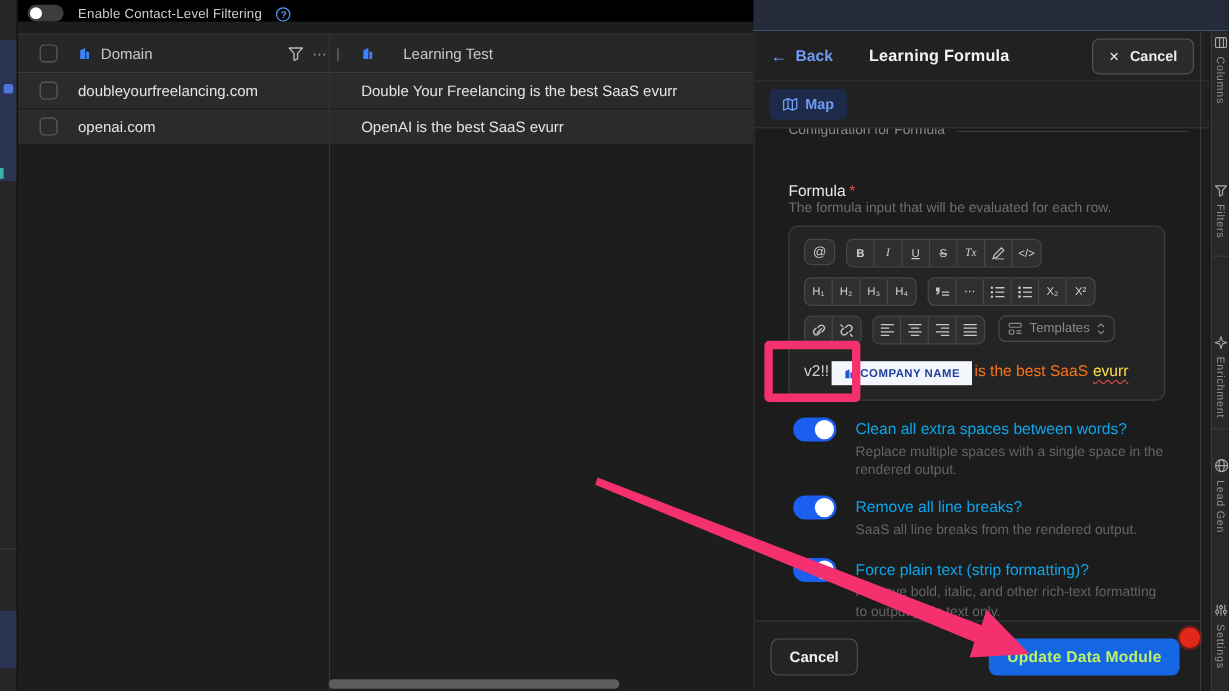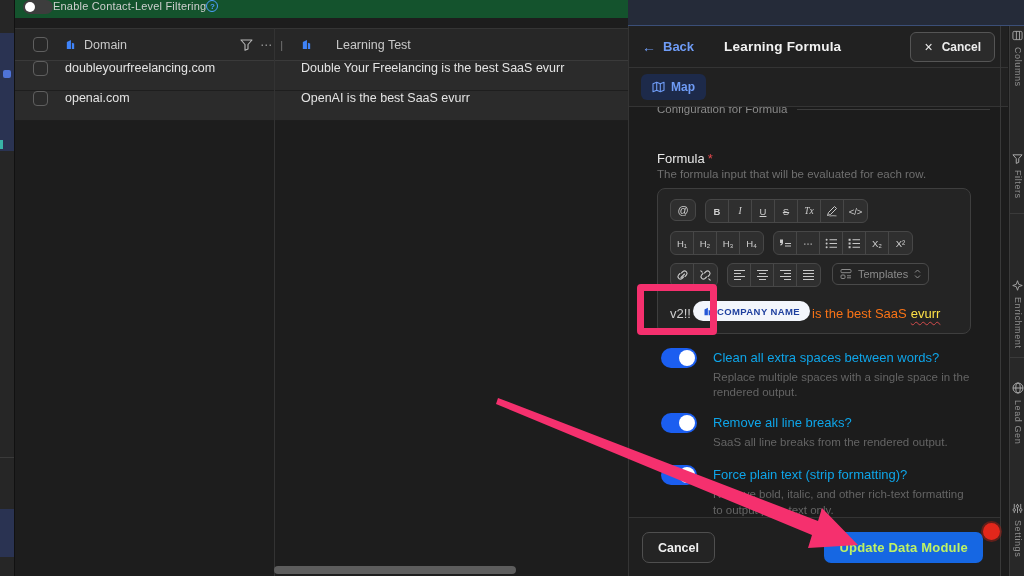--- a/index.html
+++ b/index.html
@@ -11,28 +11,28 @@
   
   #left-strip{left:0;top:0;width:14px;height:576px;background:#262626}
   #left-strip .navy1{position:absolute;left:0;top:33px;width:14px;height:118px;background:#2a3352}
   #left-strip .navy2{position:absolute;left:0;top:509px;width:14px;height:48px;background:#2a3352}
   #left-strip .glyph{position:absolute;left:3px;top:70px;width:8px;height:8px;border-radius:2px;background:#4f74d9}
   #left-strip .teal{position:absolute;left:0;top:140px;width:3px;height:9px;background:#39b3a6}
   #left-strip .div{position:absolute;left:0;top:457px;width:14px;height:1px;background:#3a3a3a}
 
   
   #table-area{left:14px;top:0;width:614px;height:576px;background:#1d1d1d;border-left:1px solid #111;overflow:hidden}
-  #filter-bar{display:flex;align-items:flex-start;height:18px;padding-left:8px;gap:0;background:#14532d}
+  #filter-bar{display:flex;align-items:flex-end;height:18px;padding-left:8px;gap:12px;background:#000000}
   .tgl-off{width:30px;height:14px;border-radius:8px;background:#3d3d3d;position:relative;flex:0 0 auto}
   .tgl-off::after{content:"";position:absolute;left:2px;top:2px;width:10px;height:10px;border-radius:50%;background:#fff}
   #filter-bar .lbl{font-size:11px;color:#cfcfcf;letter-spacing:.2px}
   .q-icon{width:12px;height:12px;border:1px solid #4d9fff;border-radius:50%;color:#4d9fff;font-size:8px;font-weight:bold;display:inline-flex;align-items:center;justify-content:center}
 
   .t-header{display:flex;align-items:center;height:33px;margin-top:10px;background:#272727;border-top:1px solid #353535;border-bottom:1px solid #3a3a3a;color:#c9c9c9;font-size:12.5px}
-  .t-row{display:flex;align-items:flex-start;height:30px;background:#2b2b2b;border-bottom:1px solid #1e1e1e;color:#e4e4e4;font-size:12.5px}
+  .t-row{display:flex;align-items:center;height:30px;background:#2b2b2b;border-bottom:1px solid #1e1e1e;color:#e4e4e4;font-size:12.5px}
   .col-check{width:50px;display:flex;justify-content:center;flex:0 0 auto}
   .col-domain{width:224px;display:flex;align-items:center;gap:8px;flex:0 0 auto;overflow:hidden}
   .col-learn{flex:1;display:flex;align-items:center;gap:24px;padding-left:12px;overflow:hidden;white-space:nowrap}
   .cb{width:15px;height:15px;border:1.4px solid #5f5f5f;border-radius:4px;background:transparent}
   .hdr-tools{margin-left:auto;display:flex;align-items:center;gap:7px;padding-right:6px;color:#9a9a9a}
   .kebab{font-size:12px;letter-spacing:1px}
   .handle{color:#777;font-size:11px}
   #col-divider{left:274px;top:28px;bottom:0;width:1px;background:#333}
   #h-scrollbar{left:274px;top:566px;width:242px;height:8px;border-radius:4px;background:#5d5d5d}
 
@@ -68,22 +68,22 @@
   .tb-row{display:flex;gap:9px;margin-bottom:8px}
   .tb-group{display:flex;border:1px solid #474747;border-radius:6px;background:#2f2f2f;overflow:hidden}
   .tb-btn{min-width:23px;height:22px;display:flex;align-items:center;justify-content:center;font-size:9.5px;color:#cfcfcf;border-right:1px solid #474747;padding:0 3px}
   .tb-btn:last-child{border-right:none}
   .tb-solo{border:1px solid #474747;border-radius:6px;background:#2f2f2f;width:26px;height:22px;display:flex;align-items:center;justify-content:center;font-size:11px;color:#cfcfcf}
   .b-bold{font-weight:bold}
   .b-italic{font-style:italic;font-family:"Liberation Serif",serif}
   .b-under{text-decoration:underline}
   .b-strike{text-decoration:line-through}
   #templates-dd{display:flex;align-items:center;gap:6px;height:22px;padding:0 7px;border:1px solid #4a4a4a;border-radius:6px;color:#8b8b8b;font-size:11px;margin-left:2px}
-  #editor-line{display:flex;align-items:flex-end;margin-top:14px;font-size:13px;color:#cfcfcf}
-  #var-chip{display:inline-flex;align-items:center;gap:5px;height:20px;padding:0 10px;margin:0 2px;border-radius:10px;background:#f3f6fc}
+  #editor-line{display:flex;align-items:flex-start;margin-top:14px;font-size:13px;color:#cfcfcf}
+  #var-chip{display:inline-flex;align-items:center;gap:5px;height:20px;padding:0 10px;margin:0 2px;border-radius:0;background:#f3f6fc}
   #var-chip .chip-lbl{font-size:9.5px;font-weight:bold;color:#1e3f9e;letter-spacing:.4px}
   .suffix{color:#f97316}
   .missp{color:#fde047;margin-left:4px;text-decoration:underline;text-decoration-style:wavy;text-decoration-color:#d24b4b;text-decoration-thickness:1px;text-underline-offset:3px}
 
   .toggle-row{display:flex;gap:16px;margin-left:4px}
   .tgl-on{width:36px;height:20px;border-radius:10px;background:#1b5ef0;position:relative;flex:0 0 auto}
   .tgl-on::after{content:"";position:absolute;right:2px;top:2px;width:16px;height:16px;border-radius:50%;background:#fff}
   .toggle-row .tlabel{font-size:13px;color:#0ea5e9;margin-top:2px}
   .toggle-row .tdesc{font-size:11.5px;color:#646464;line-height:1.34;margin-top:5px;width:262px}
   #toggle-1{margin-top:14px}

